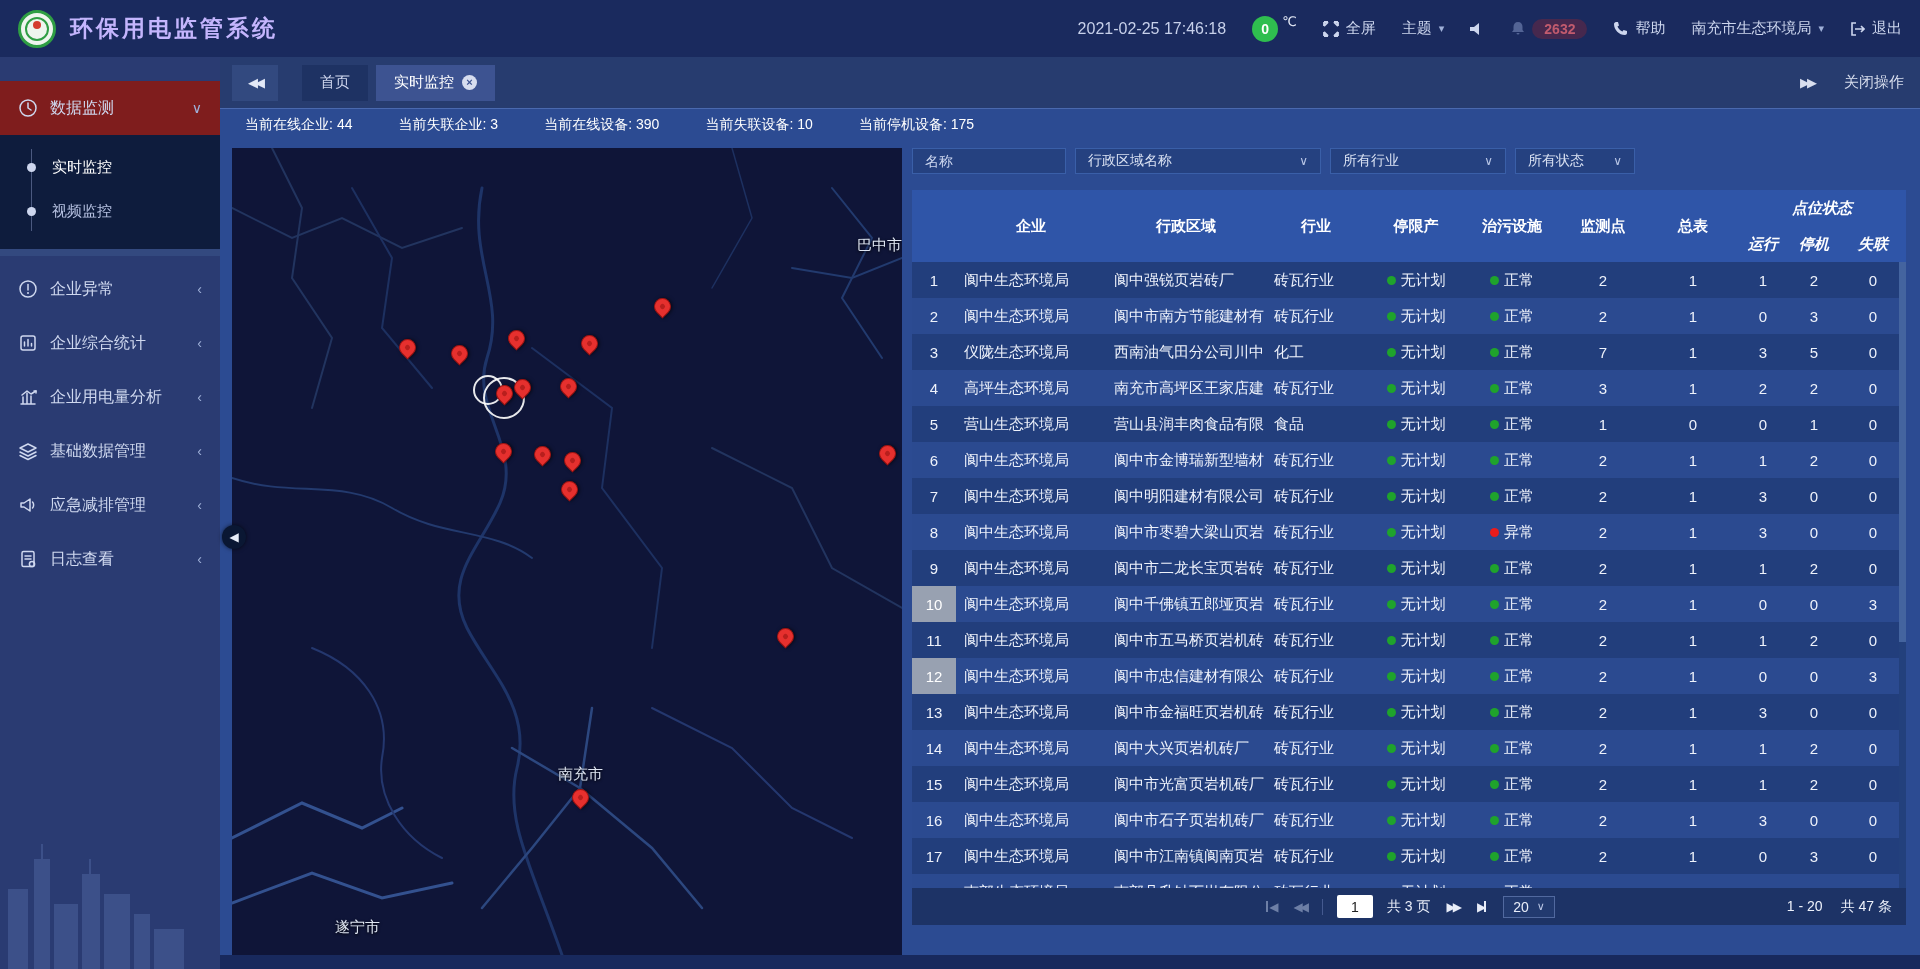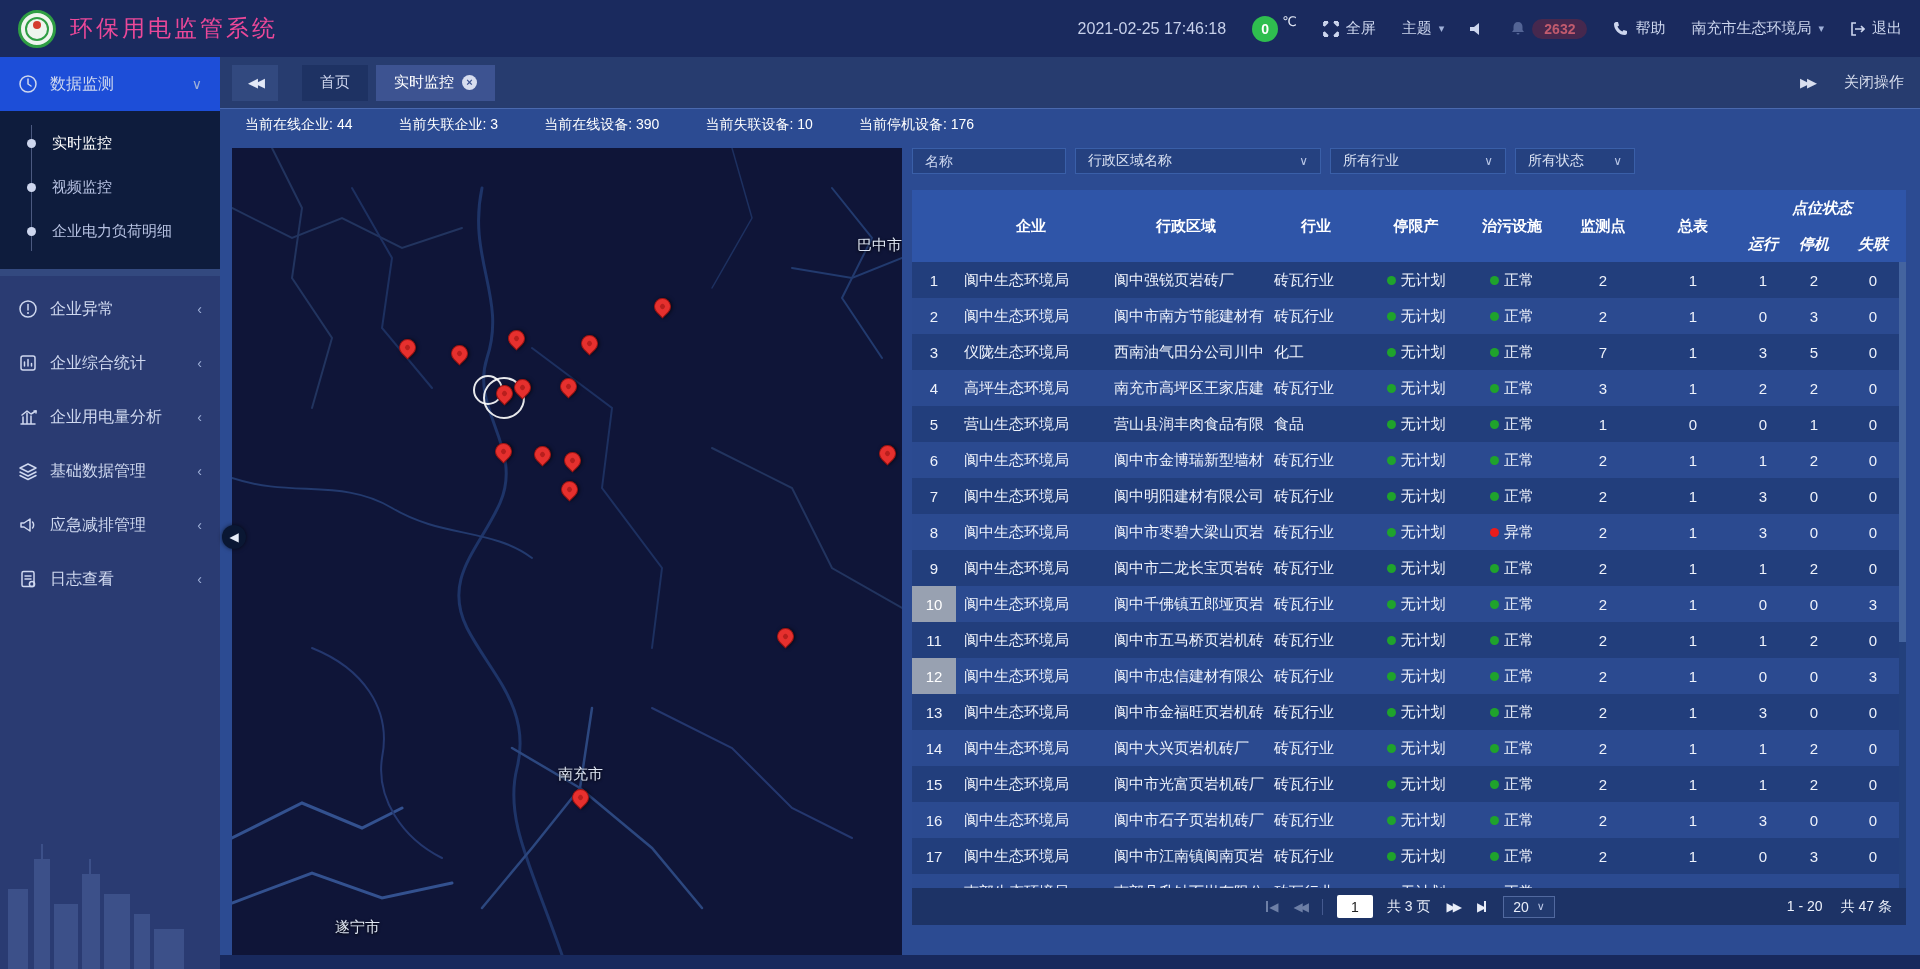--- a/index.html
+++ b/index.html
@@ -5,38 +5,38 @@
   * { margin:0; padding:0; box-sizing:border-box; }
   html,body { width:1920px; height:969px; overflow:hidden; background:#18295d;
     font-family:"Liberation Sans","DejaVu Sans",sans-serif; }
   
   .app-header{position:absolute;left:0;top:0;width:1920px;height:57px;background:#1a2a5e;
     display:flex;align-items:center;padding:0 18px;color:#dfe5f5;}
   .logo{width:38px;height:38px;border-radius:50%;background:#eef5ee;border:3px solid #2f9e44;
     position:relative;margin-right:14px;flex:none;}
   .logo i{position:absolute;inset:4px;border:2px solid #2f9e44;border-radius:50%;}
   .logo b{position:absolute;left:50%;top:8px;width:8px;height:8px;margin-left:-4px;background:#d43c2f;border-radius:50%;}
-  .app-title{font-size:23px;font-weight:400;color:#ec4899;letter-spacing:3px;}
+  .app-title{font-size:23px;font-weight:700;color:#c4b5fd;letter-spacing:3px;}
   .hdr-right{margin-left:auto;display:flex;align-items:center;gap:26px;font-size:15px;color:#cdd6ee;}
   .datetime{font-size:16px;color:#c7d0ea;}
   .temp{display:flex;align-items:flex-start;gap:4px;}
   .temp-badge{width:26px;height:26px;border-radius:50%;background:#2fbe4f;color:#fff;font-weight:700;
     font-size:14px;display:flex;align-items:center;justify-content:center;}
   .temp-unit{font-size:13px;color:#e7ecf8;margin-top:-2px;}
   .hdr-item{display:flex;align-items:center;gap:7px;cursor:pointer;white-space:nowrap;}
   .hdr-item svg{display:block;}
   .caret{font-size:11px;color:#9fb0d8;}
   .notif-pill{background:#46284e;color:#c25b6e;font-weight:700;border-radius:11px;padding:2px 12px;font-size:14px;}
   .bell-dim{opacity:.55;}
   
   .sidebar{position:absolute;left:0;top:57px;width:220px;height:912px;background:#2a3b72;color:#cfd8ef;overflow:hidden;}
   .side-main{height:54px;display:flex;align-items:center;padding:0 18px;font-size:16px;gap:12px;cursor:pointer;}
   .side-main .chev{margin-left:auto;color:#9fb0d8;font-size:14px;}
   .section-open{background:#16244b;border-bottom:7px solid #33497f;margin-bottom:6px;}
-  .section-open .side-main{background:#1d4ed8;margin-top:0;text-align:center;}
+  .section-open .side-main{background:#7f1d1d;margin-top:24px;text-align:center;}
   .sub-block{background:#0e1c3d;position:relative;padding:10px 0 16px 0;}
   .sub-block .vline{position:absolute;left:31px;top:14px;bottom:18px;width:1px;background:rgba(150,165,210,.45);}
   .sub-item{position:relative;height:44px;display:flex;align-items:center;padding-left:52px;font-size:15px;
     color:#b7c2e2;cursor:pointer;}
   .sub-item::before{content:"";position:absolute;left:27px;width:9px;height:9px;border-radius:50%;background:#cdd6ee;}
   .sub-item.active{color:#ffffff;}
   .side-icon{width:20px;height:20px;flex:none;}
   .skyline{position:absolute;left:0;bottom:0;opacity:.28;}
   .collapse-handle{position:absolute;left:222px;top:525px;width:24px;height:24px;border-radius:50%;
     background:#0a1733;color:#e8edf8;display:flex;align-items:center;justify-content:center;font-size:12px;
@@ -172,23 +172,20 @@
           <span class="chev">∨</span>
         </div>
         <div class="sub-block">
           <div class="vline"></div>
           <div class="sub-item active">
             <span>实时监控</span>
           </div>
           <div class="sub-item">
             <span>视频监控</span>
           </div>
-          <div class="sub-item">
-            <span>企业电力负荷明细</span>
-          </div>
         </div>
       </div>
       <div>
         <div class="side-main">
           <svg class="side-icon" viewBox="0 0 20 20" fill="none" stroke="#cfd8ef" stroke-width="1.5" stroke-linecap="round" stroke-linejoin="round">
             <circle cx="10" cy="10" r="8"></circle>
             <path d="M10,5.5 L10,11"></path>
             <circle cx="10" cy="14" r="1" fill="#cfd8ef" stroke="none"></circle>
           </svg>
           <span>企业异常</span>
@@ -285,21 +282,21 @@
       </span>
       <span>关闭操作</span>
     </div>
   </div>
 
   <div class="statsbar" id="stats-bar">
       <span class="stat"><span>当前在线企业:</span><i>44</i></span>
       <span class="stat"><span>当前失联企业:</span><i>3</i></span>
       <span class="stat"><span>当前在线设备:</span><i>390</i></span>
       <span class="stat"><span>当前失联设备:</span><i>10</i></span>
-      <span class="stat"><span>当前停机设备:</span><i>176</i></span>
+      <span class="stat"><span>当前停机设备:</span><i>175</i></span>
     </div>
 
   <div class="content">
 
     <div class="map">
       <svg width="670" height="807" viewBox="0 0 670 807" fill="none" stroke-linecap="round">
         <rect width="670" height="807" fill="#0f1538" stroke="none"></rect>
         <path d="M0,60 L60,90 L110,70 L170,100 L230,80" stroke="#22345f" stroke-width="2"></path>
         <path d="M40,0 L70,60 L60,130 L100,190 L80,260" stroke="#22345f" stroke-width="2"></path>
         <path d="M120,40 L160,110 L150,180 L200,240" stroke="#1d3060" stroke-width="2"></path>

